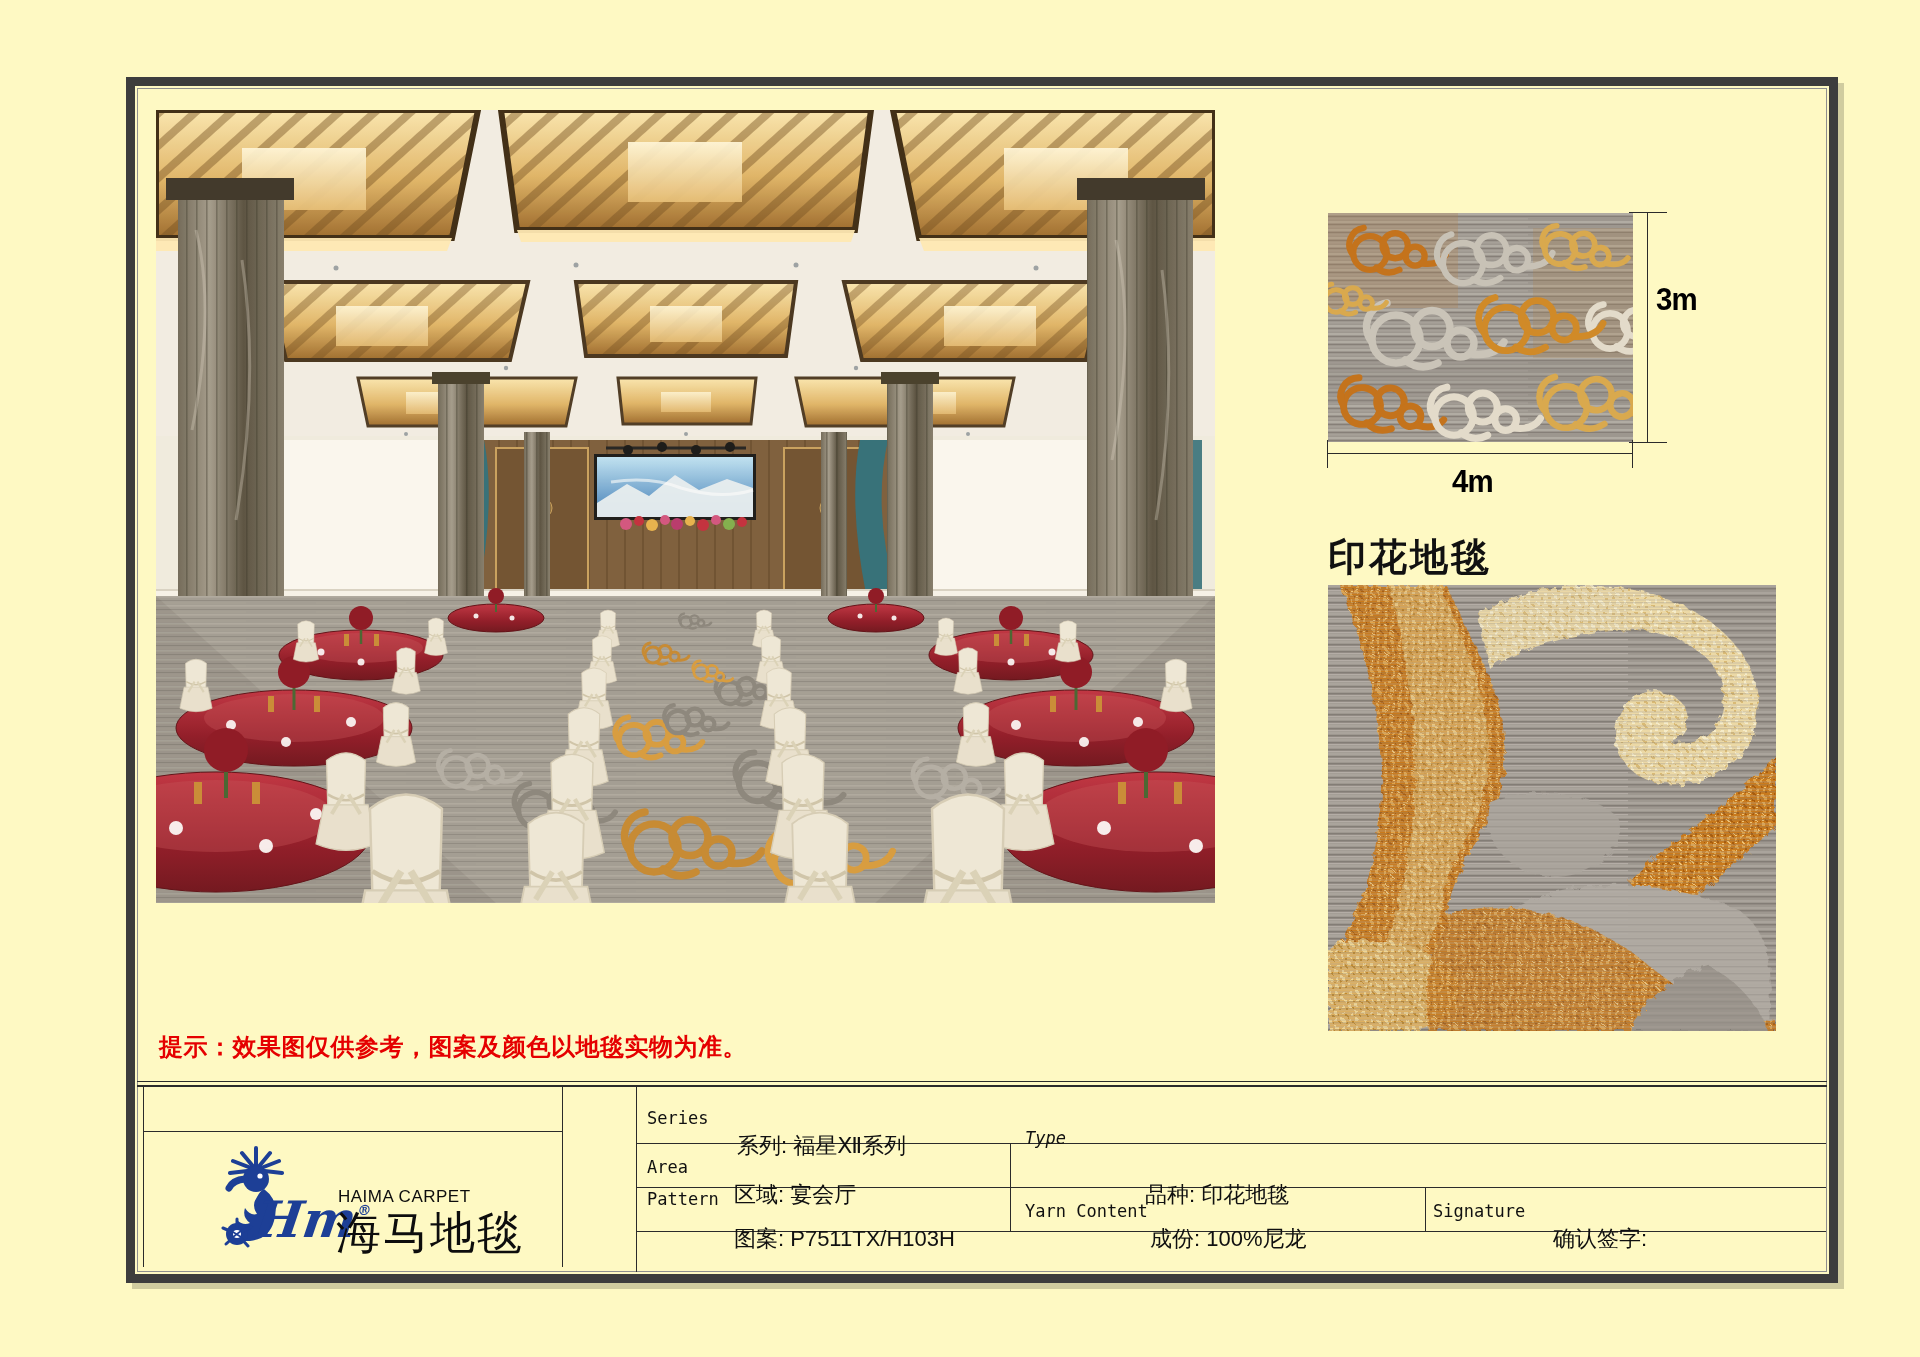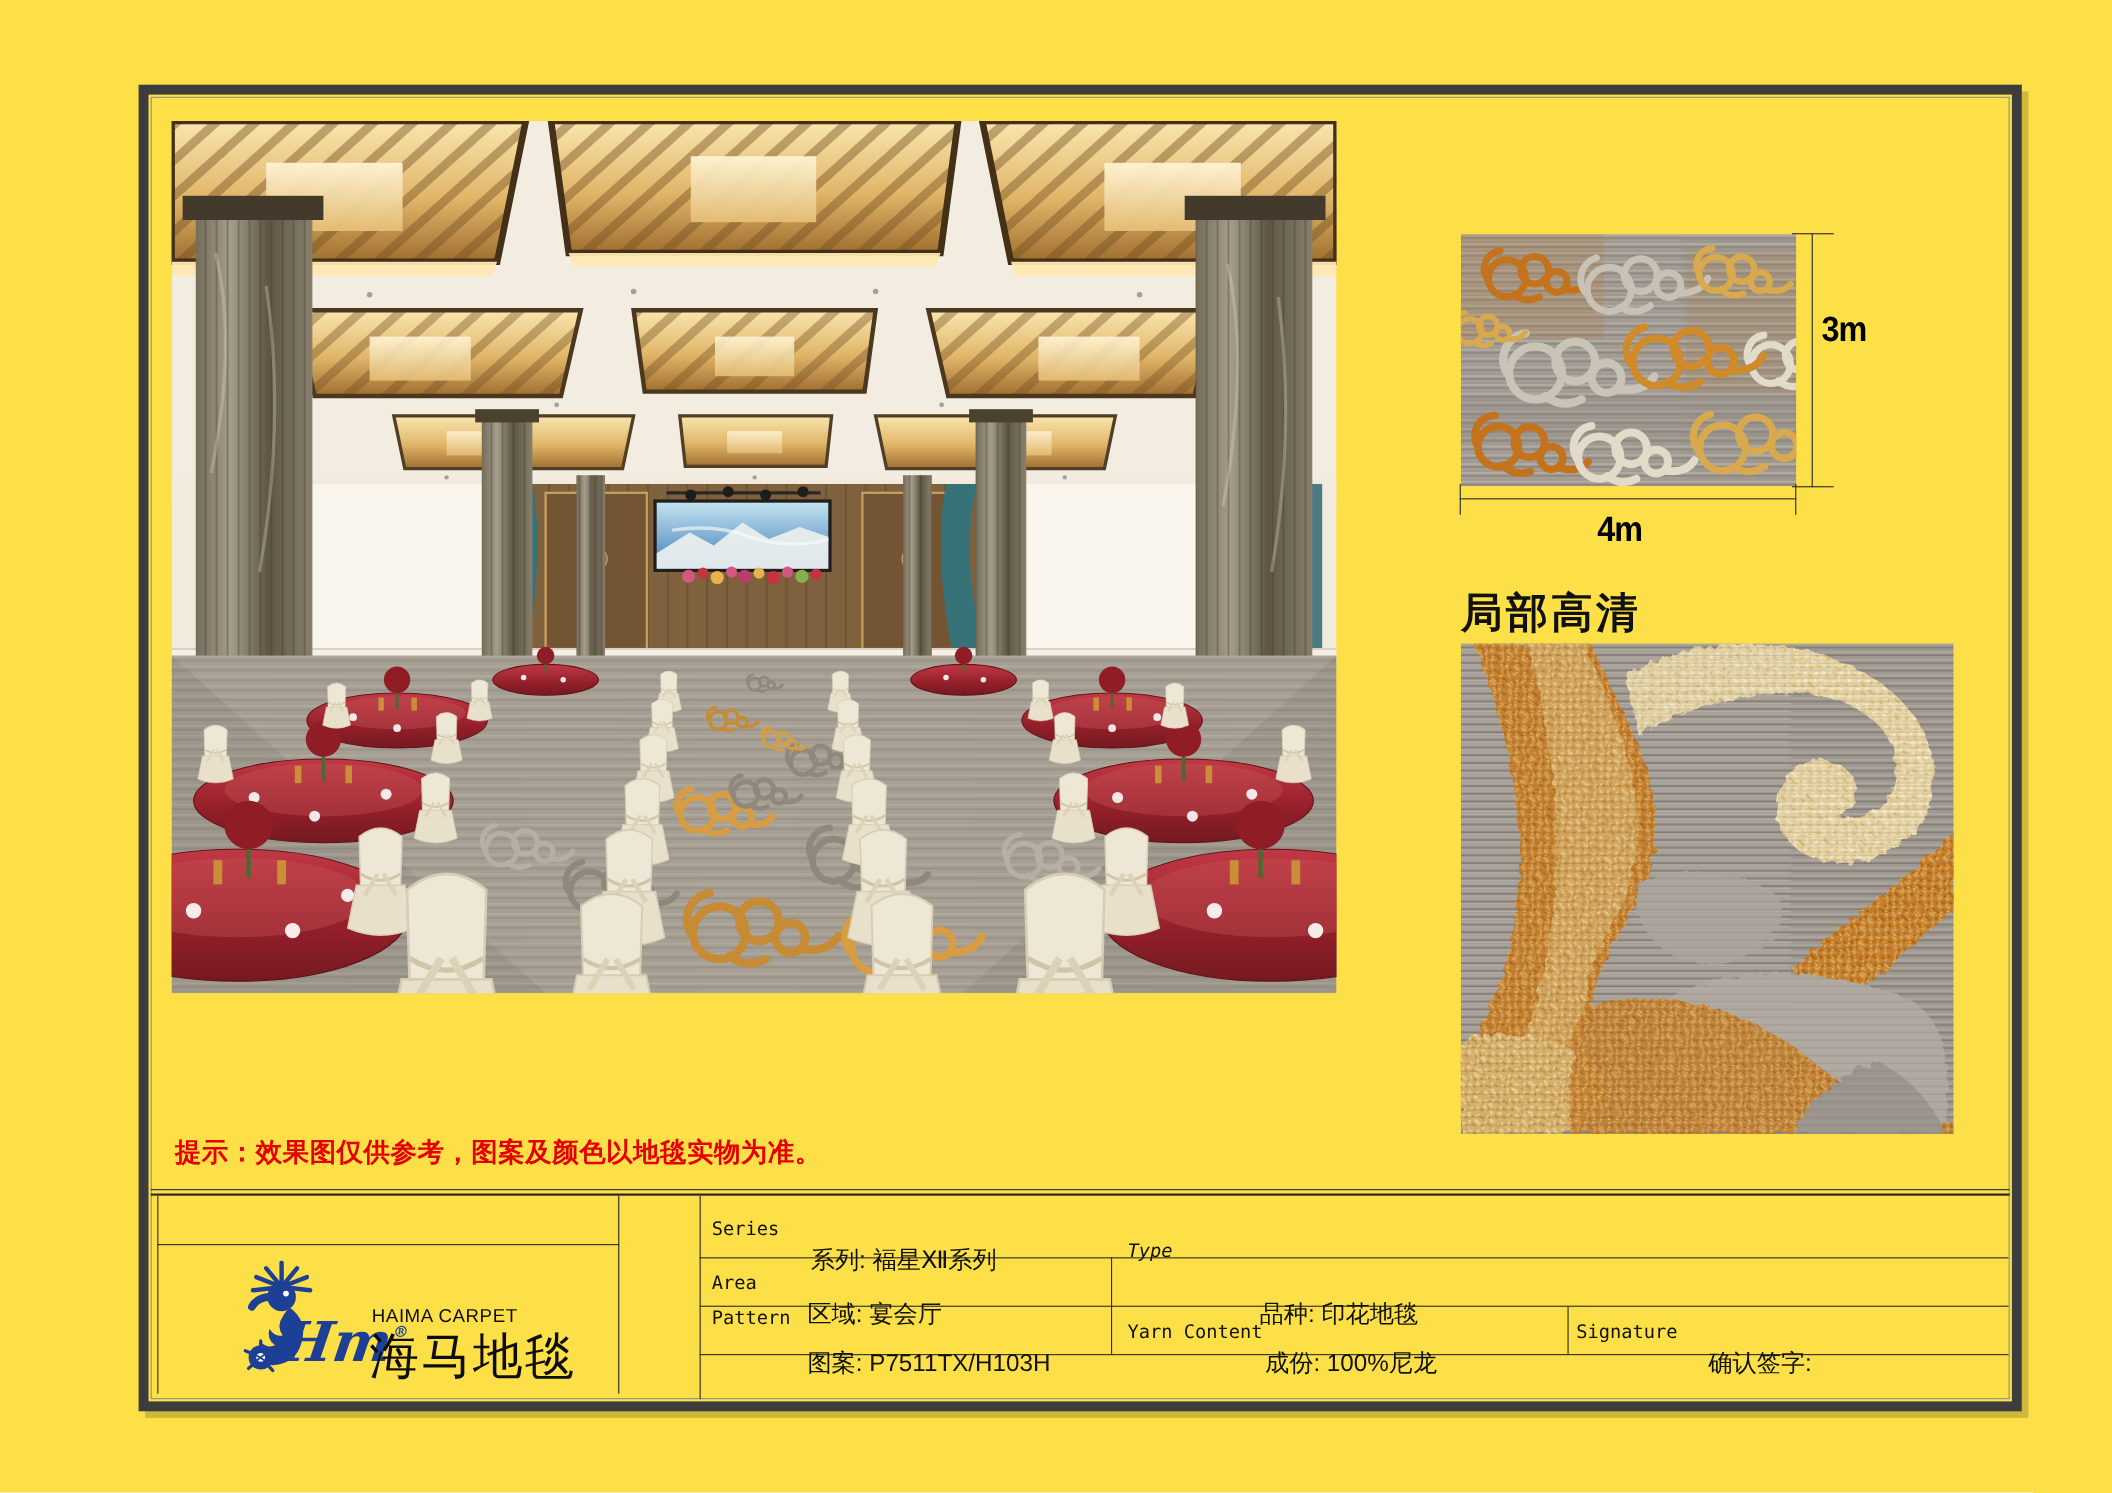--- a/index.html
+++ b/index.html
@@ -1,16 +1,16 @@
 <!DOCTYPE html>
 <html><head>
 <meta charset="utf-8">
 <style>
   html,body{margin:0;padding:0;background:#fff;}
-  .stage{position:relative;width:1920px;height:1357px;background:#fde047;font-family:"Liberation Sans",sans-serif;overflow:hidden;}
+  .stage{position:relative;width:1920px;height:1357px;background:#fef9c3;font-family:"Liberation Sans",sans-serif;overflow:hidden;}
   .abs{position:absolute;}
   .ln{position:absolute;background:#2b2b2b;}
   .frame{position:absolute;left:126px;top:77px;width:1712px;height:1206px;box-sizing:border-box;border:9px solid #3d3d3d;box-shadow:6px 6px 0 rgba(0,0,0,.18);}
   .frame-inner{position:absolute;inset:2px;border:1px solid #8f8f8f;}
   .en{font-family:"DejaVu Sans Mono","Liberation Mono",monospace;font-size:17px;color:#101010;white-space:pre;}
   .cn{font-family:"Liberation Sans",sans-serif;font-size:22px;color:#101010;white-space:pre;margin-top:27px;}
   .dim-label{font-weight:bold;font-size:32px;color:#000;letter-spacing:-1px;transform:scaleX(.92);transform-origin:left;}
   .notice{font-size:24px;font-weight:bold;color:#e50000;letter-spacing:.5px;white-space:pre;}
   .detail-title{font-size:38px;font-weight:600;color:#111;letter-spacing:3px;white-space:pre;}
   .supplier{font-size:24px;white-space:pre;}
@@ -398,21 +398,21 @@
 
   <div class="ln" style="left:1647px;top:212px;width:1px;height:231px;"></div>
   <div class="ln" style="left:1629px;top:212px;width:38px;height:1px;"></div>
   <div class="ln" style="left:1629px;top:442px;width:38px;height:1px;"></div>
   <div class="ln" style="left:1327px;top:453px;width:306px;height:1px;"></div>
   <div class="ln" style="left:1327px;top:440px;width:1px;height:28px;"></div>
   <div class="ln" style="left:1632px;top:440px;width:1px;height:28px;"></div>
   <div class="abs dim-label" style="left:1656px;top:281px;">3m</div>
   <div class="abs dim-label" style="left:1452px;top:463px;">4m</div>
 
-  <div class="abs detail-title" style="left:1328px;top:532px;">局部高清</div>
+  <div class="abs detail-title" style="left:1328px;top:532px;">印花地毯</div>
 
   <svg class="abs" style="left:1328px;top:585px;" width="448" height="446" viewBox="0 0 448 446">
     <defs>
       <pattern id="dst" width="448" height="7" patternUnits="userSpaceOnUse">
         <rect y="0" width="448" height="2" fill="#aca69e" opacity=".9"></rect>
         <rect y="3" width="448" height="1.4" fill="#837d76"></rect>
         <rect y="5" width="300" height="1.2" fill="#b8b2aa" opacity=".8"></rect>
       </pattern>
       <pattern id="spOr" width="7" height="7" patternUnits="userSpaceOnUse">
         <rect width="7" height="7" fill="#c97a1d"></rect>

